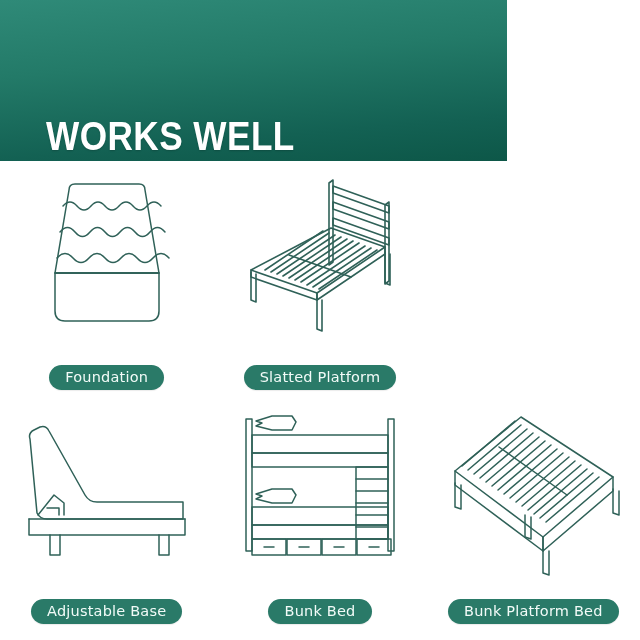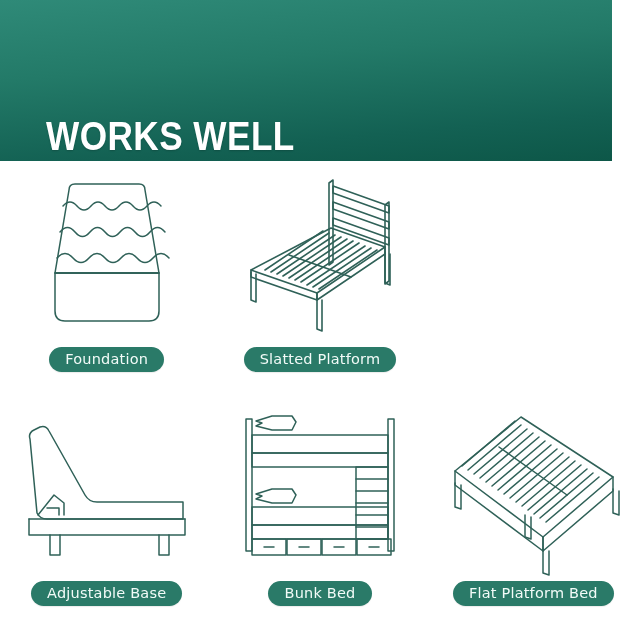--- a/index.html
+++ b/index.html
@@ -13,21 +13,21 @@
     overflow: hidden;
     font-family: "Liberation Sans", sans-serif;
     position: relative;
   }
 
   
   #header {
     position: absolute;
     left: 0;
     top: 0;
-    width: 612px;
+    width: 507px;
     height: 161px;
     background: linear-gradient(175deg, #2f8a78 0%, #237a68 38%, #136153 78%, #0d5748 100%);
     overflow: hidden;
   }
   #header-title {
     position: absolute;
     left: 46px;
     top: 26px;
     color: #ffffff;
     font-family: "Liberation Sans Narrow", "Liberation Sans", sans-serif;
@@ -69,21 +69,21 @@
     flex-direction: column;
     align-items: center;
     justify-content: flex-start;
   }
   .art {
     width: 200px;
     height: 176px;
     display: block;
   }
   .pill {
-    margin-top: 2px;
+    margin-top: 20px;
     background: #2a7a68;
     color: #f2fbf8;
     border-radius: 14px;
     padding: 4px 16px 5px 16px;
     font-size: 14.5px;
     letter-spacing: 0.2px;
     font-family: "DejaVu Sans", sans-serif;
     font-weight: normal;
     white-space: nowrap;
     line-height: 16px;
@@ -241,16 +241,16 @@
           <path d="M166 74 L113 119"></path>
 
           <path d="M66 44 L134 92"></path>
 
           <path d="M22 80 L22 104 L28 106 L28 82"></path>
           <path d="M110 146 L110 170 L116 172 L116 148"></path>
           <path d="M180 86 L180 110 L186 112 L186 88"></path>
           <path d="M92 112 L92 134 L98 136 L98 114"></path>
         </g>
       </svg>
-      <div class="pill">Flat Platform Bed</div>
+      <div class="pill">Bunk Platform Bed</div>
     </div>
   </div>
 </div>
 
 </body></html>

